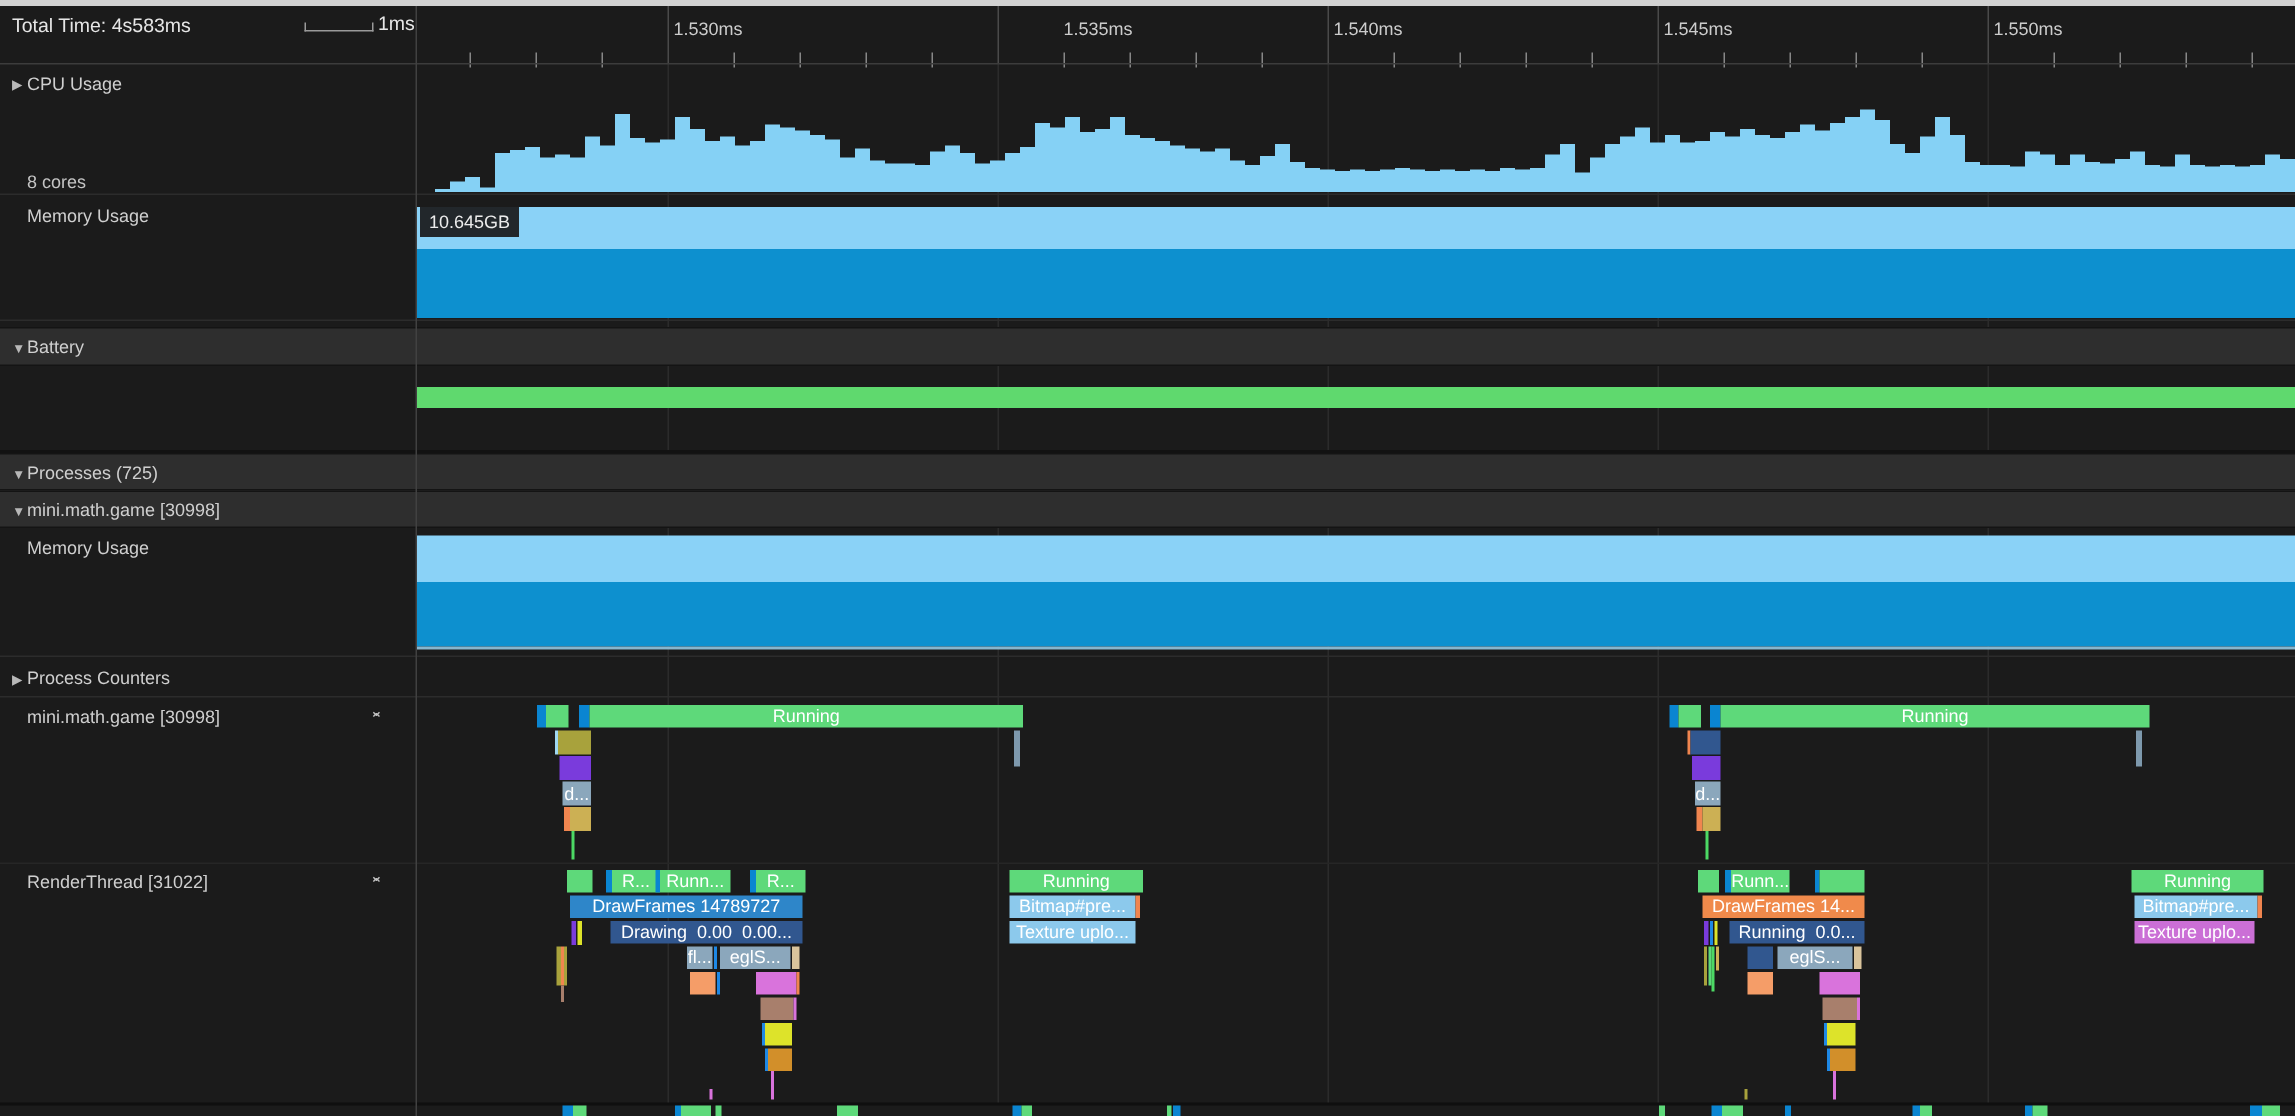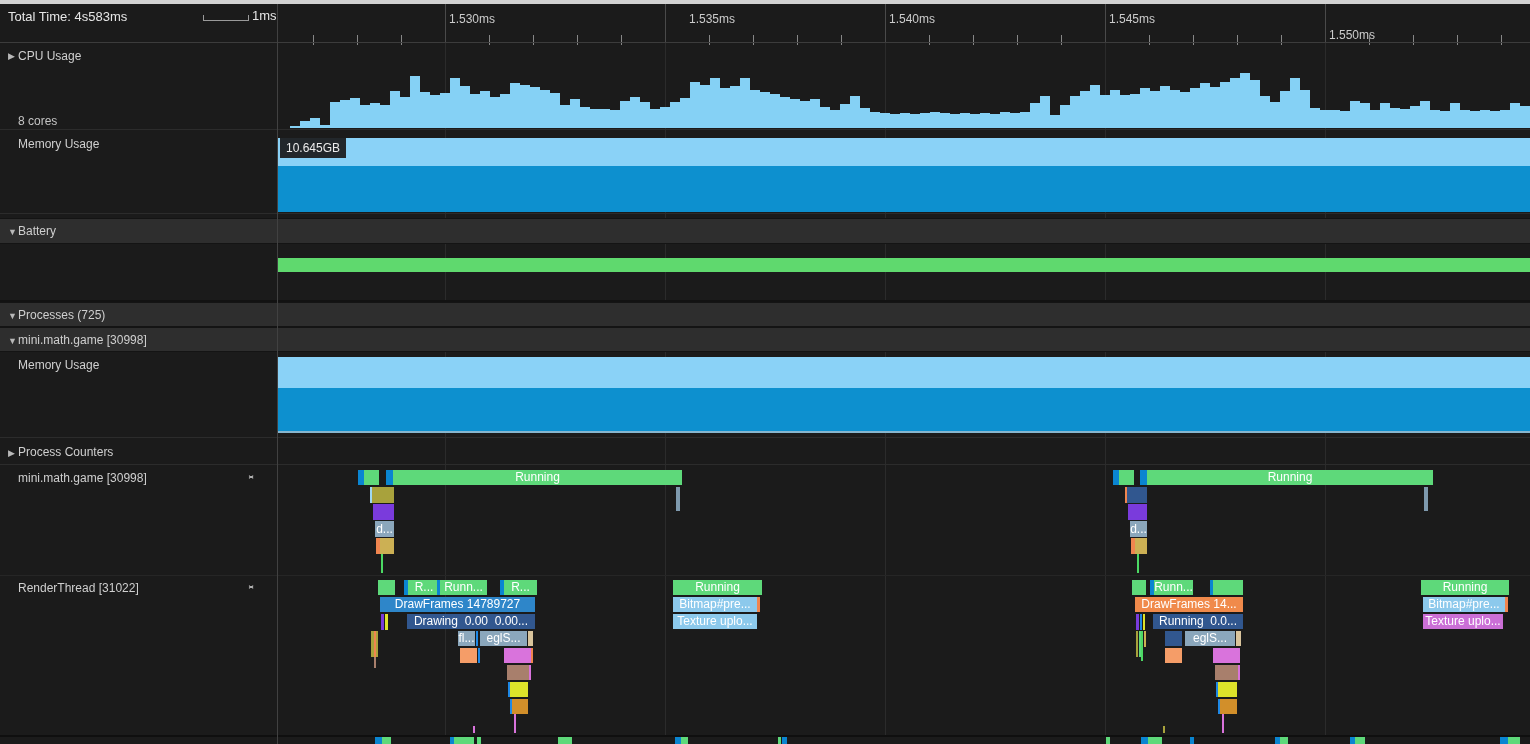--- a/index.html
+++ b/index.html
@@ -44,24 +44,24 @@
     </div>
 
   <div class="abs topstrip"></div>
 
   <div class="abs" style="left:0;top:4px;width:1407px;height:38px;">
     <span class="abs total" style="left:8px;top:5px;">Total Time: 4s583ms</span>
     <div class="abs scale-bracket" style="left:203px;top:11px;"></div>
     <span class="abs total" style="left:252px;top:4px;">1ms</span>
     <div id="ruler" class="abs" style="left:0;top:0;width:1530px;height:38px;">
         <div class="abs rlabel" style="left: 449px;">1.530ms</div>
-        <div class="abs rlabel" style="left: 689px;">1.535ms</div>
+        <div class="abs rlabel" style="left: 709px;">1.535ms</div>
         <div class="abs rlabel" style="left: 889px; text-align: center;">1.540ms</div>
         <div class="abs rlabel" style="left: 1109px;">1.545ms</div>
-        <div class="abs rlabel" style="left: 1329px; margin-top: 16px;">1.550ms</div>
+        <div class="abs rlabel" style="left: 1329px;">1.550ms</div>
         <div class="abs tick" style="left: 313px;"></div>
         <div class="abs tick" style="left: 357px;"></div>
         <div class="abs tick" style="left: 401px;"></div>
         <div class="abs tick" style="left: 489px;"></div>
         <div class="abs tick" style="left: 533px;"></div>
         <div class="abs tick" style="left: 577px;"></div>
         <div class="abs tick" style="left: 621px;"></div>
         <div class="abs tick" style="left: 709px;"></div>
         <div class="abs tick" style="left: 753px;"></div>
         <div class="abs tick" style="left: 797px;"></div>

